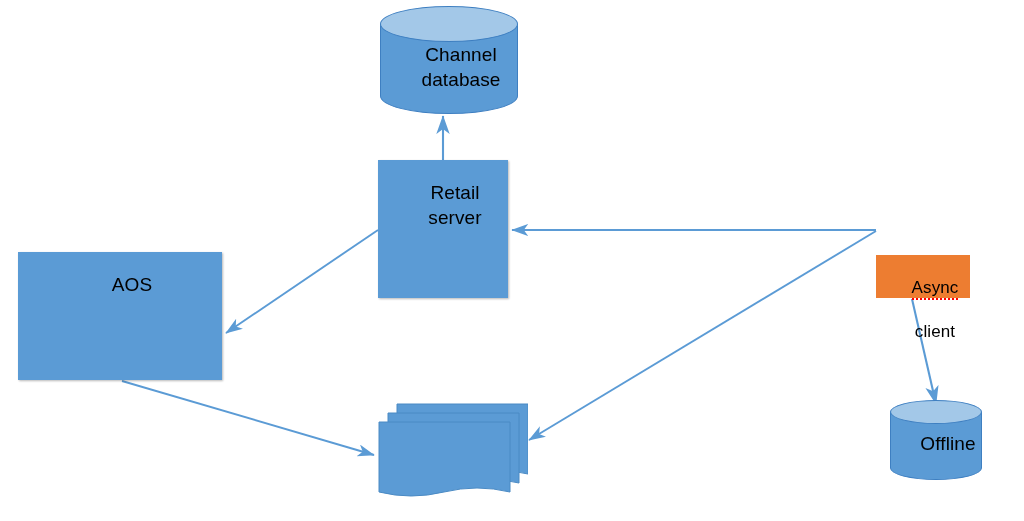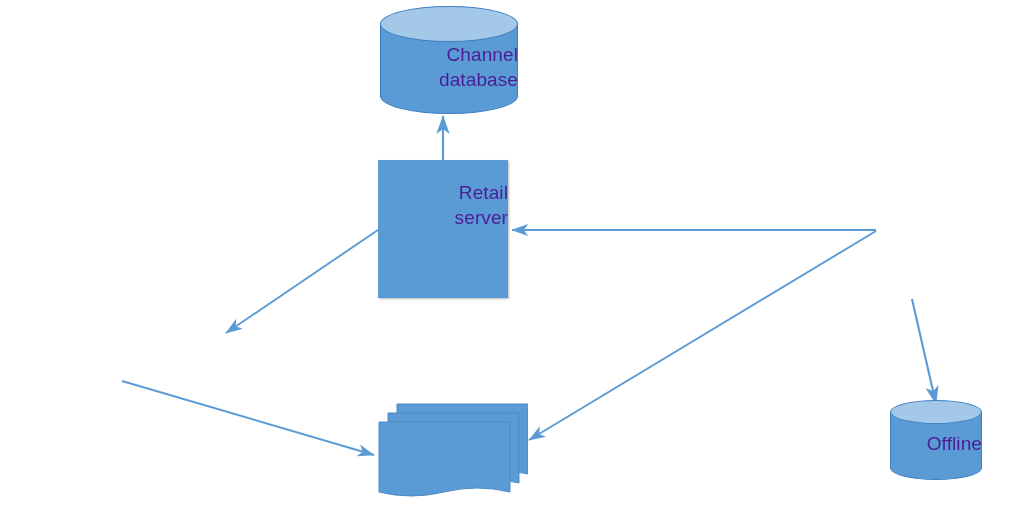--- a/index.html
+++ b/index.html
@@ -22,24 +22,24 @@
     position: absolute;
     left: 0;
     top: 0;
     width: 1024px;
     height: 521px;
     pointer-events: none;
   }
 
   
   .node-label {
-    color: #4c1d95;
+    color: #000000;
     font-size: 19px;
     line-height: 25px;
-    text-align: right;
+    text-align: center;
     white-space: pre-line;
     letter-spacing: 0.1px;
     margin-left: 24px;
   }
 
   
   .rect-node {
     position: absolute;
     background: #5B9BD5;
     box-sizing: border-box;
@@ -160,33 +160,42 @@
     <div class="cyl-top"></div>
     <div class="node-label">Channel
 database</div>
   </div>
 
   <div class="rect-node" id="node-retail-server">
     <div class="node-label">Retail
 server</div>
   </div>
 
+  <div class="rect-node" id="node-aos">
+    <div class="node-label">AOS</div>
+  </div>
 
   <div id="node-central-storage">
     <svg width="150" height="100" viewBox="0 0 150 100">
 
       <path d="M19,6 H150 V76 Q117,68 84,76 Q51,84 19,76 Z" fill="#5B9BD5" stroke="#4A8AC4" stroke-width="1"></path>
 
       <path d="M10,15 H141 V85 Q108,77 75,85 Q42,93 10,85 Z" fill="#5B9BD5" stroke="#4A8AC4" stroke-width="1"></path>
 
       <path d="M1,24 H132 V94 Q99,86 66,94 Q33,102 1,94 Z" fill="#5B9BD5" stroke="#4A8AC4" stroke-width="1"></path>
     </svg>
   </div>
 
 
+  <div id="node-async-client">
+    <div class="node-label" style="font-size:17px;line-height:21px;padding-top:1px;">
+      <span style="display:inline-block;border-bottom:2px dotted #FF0000;">Async</span><br>
+      <span>client</span>
+    </div>
+  </div>
 
   <div class="cyl-node" id="node-offline">
     <div class="cyl-bottom"></div>
     <div class="cyl-body"></div>
     <div class="cyl-top"></div>
     <div class="node-label">Offline</div>
   </div>
 
 </div>
 

